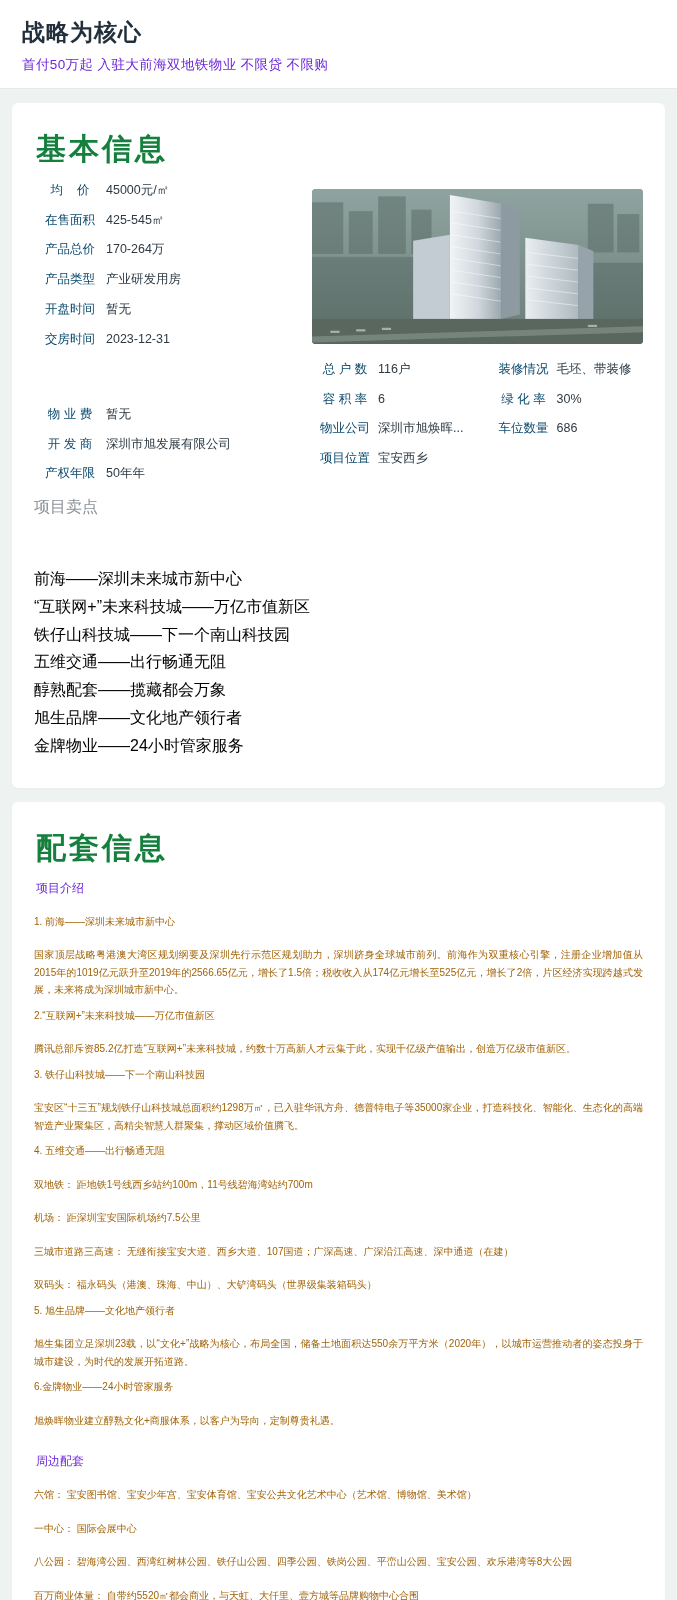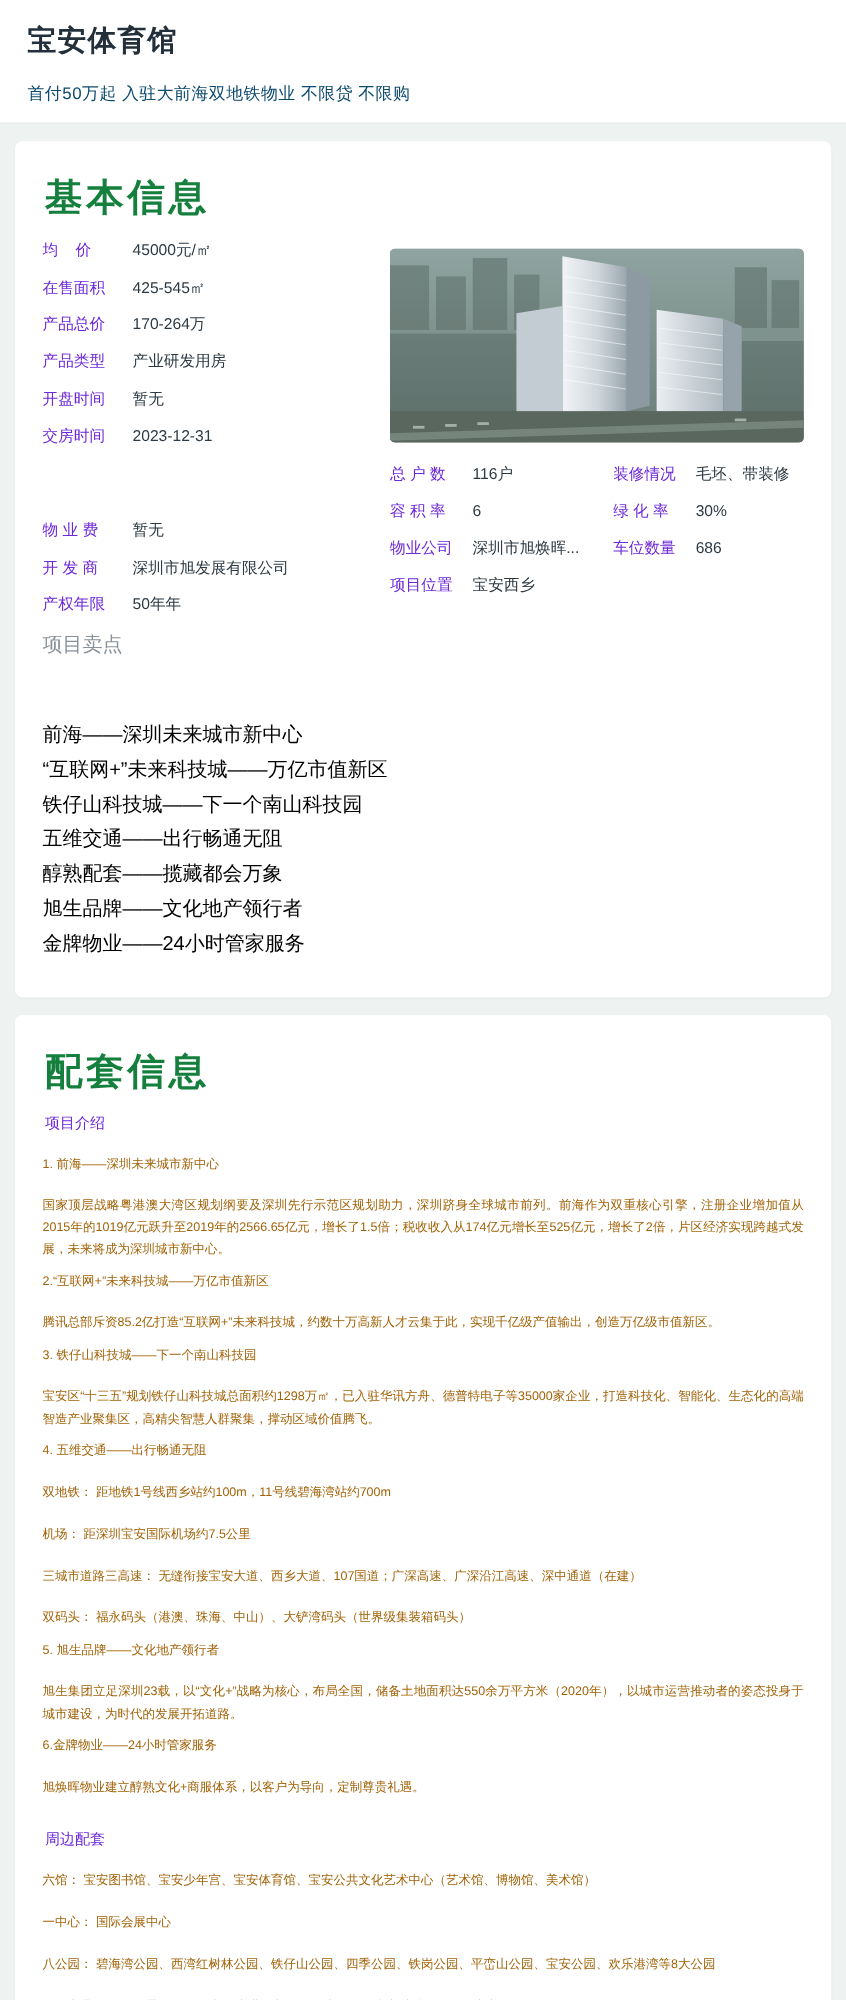--- a/index.html
+++ b/index.html
@@ -29,23 +29,23 @@
     border-bottom: 1px solid #e6eae9;
   }
   .header-title {
     font-size: 23px;
     font-weight: bold;
     color: #23303b;
     letter-spacing: 1px;
     line-height: 1.25;
   }
   .header-sub {
-    margin-top: 19px;
+    margin-top: 9px;
     font-size: 13.5px;
-    color: #0c4a6e;
+    color: #6d28d9;
     letter-spacing: .4px;
   }
 
   
   .card {
     background: #fff;
     margin: 14px 12px 0 12px;
     border-radius: 6px;
     padding: 22px 22px 26px 22px;
     box-sizing: border-box;
@@ -83,23 +83,24 @@
   }
   .photo svg { display: block; width: 100%; height: 100%; }
 
   .kv {
     display: flex;
     font-size: 12.5px;
     line-height: 1.5;
     margin-bottom: 11px;
   }
   .kv .k {
-    color: #6d28d9;
+    color: #0c4a6e;
     flex: 0 0 72px;
     white-space: pre;
+    text-align: center;
   }
   .kv .v {
     color: #2d3a44;
     flex: 1 1 auto;
   }
 
   
   .grid2 {
     margin-top: 16px;
     display: grid;
@@ -139,21 +140,21 @@
   }
   .para.head { margin-top: 8px; }
   .divider-space { height: 18px; }
 </style>
 </head>
 <body>
 
 <div class="page">
 
   <div class="header">
-    <div class="header-title">宝安体育馆</div>
+    <div class="header-title">战略为核心</div>
     <div class="header-sub">首付50万起 入驻大前海双地铁物业 不限贷 不限购</div>
   </div>
 
   <div class="card">
     <div class="section-title">基本信息</div>
 
     <div class="basic-wrap">
       <div class="basic-left">
         <div class="kv">
           <span class="k">均    价</span>

